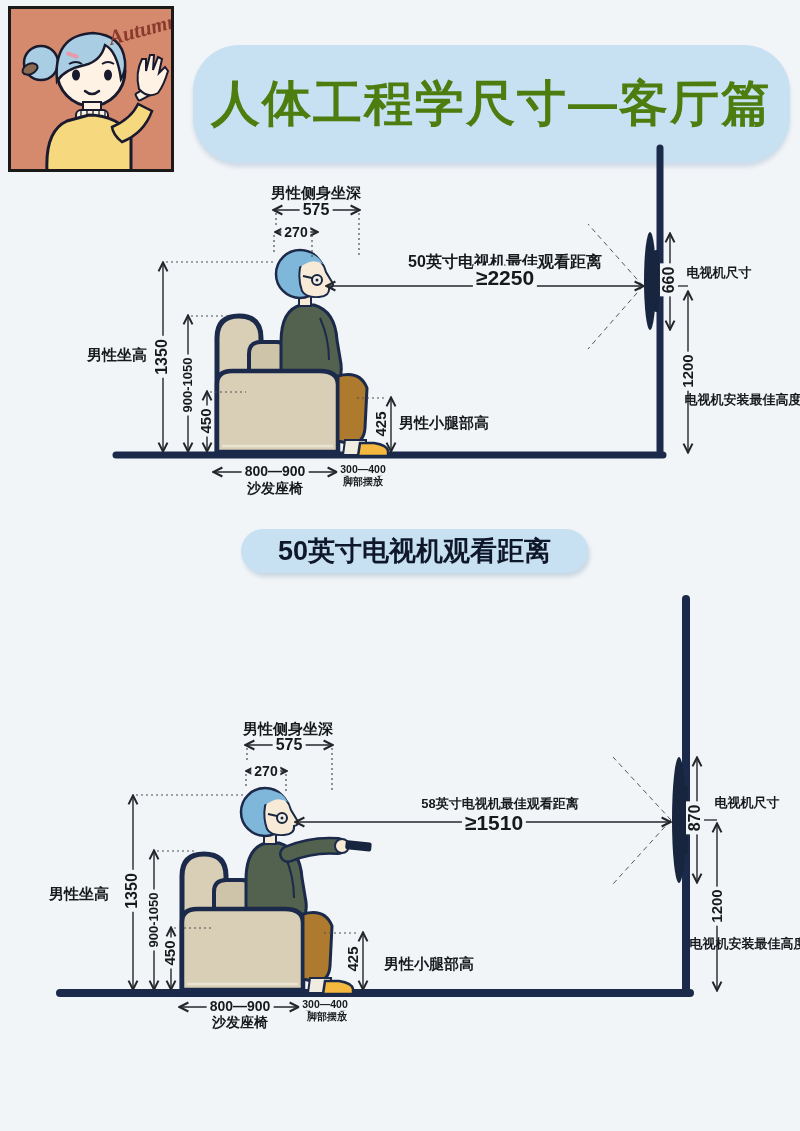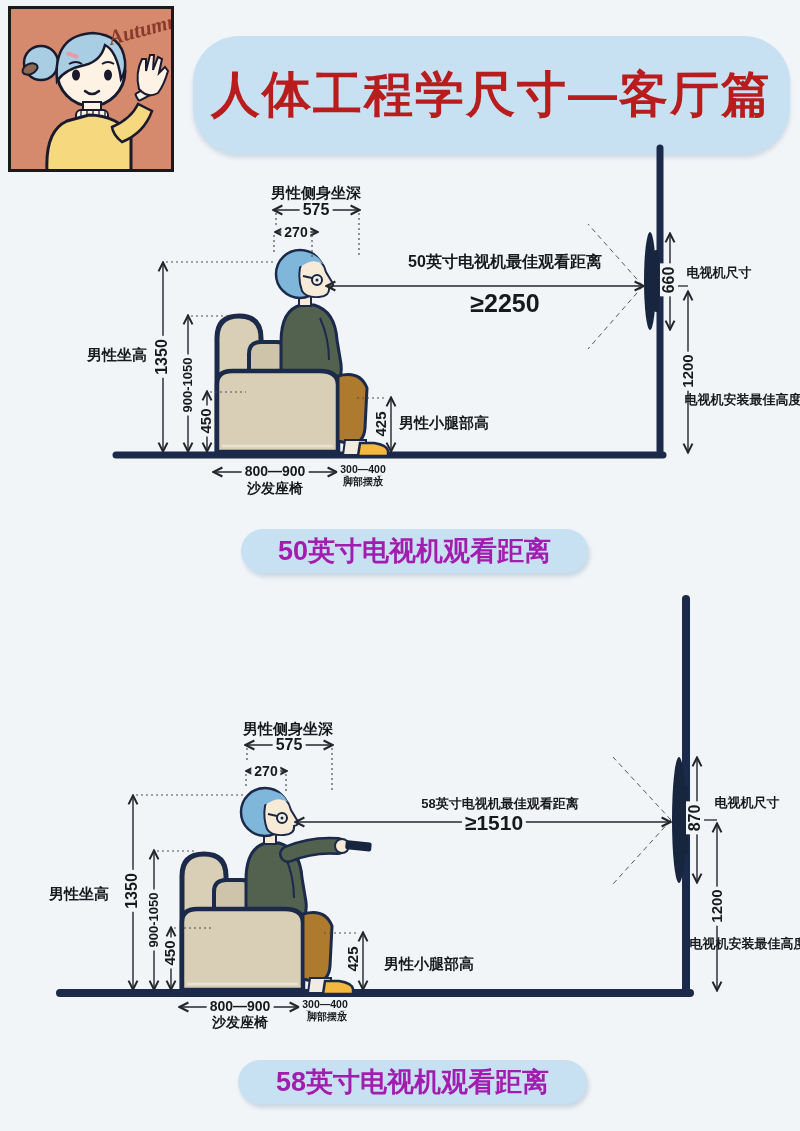--- a/index.html
+++ b/index.html
@@ -1,31 +1,31 @@
 <!DOCTYPE html>
 <html><head>
 <meta charset="utf-8">
 <style>
   html,body{margin:0;padding:0;}
   body{width:800px;height:1131px;background:#f2f5f8;position:relative;overflow:hidden;
        font-family:"Liberation Sans","DejaVu Sans",sans-serif;}
   .page{position:absolute;inset:0;}
   .avatar{position:absolute;left:8px;top:6px;width:166px;height:166px;background:#d68a6d;
           border:3px solid #1a1a1a;box-sizing:border-box;overflow:hidden;}
-  .title-pill{position:absolute;left:193px;top:36px;width:597px;height:118px;background:#c7e1f2;
+  .title-pill{position:absolute;left:193px;top:45px;width:597px;height:118px;background:#c7e1f2;
           border-radius:46px;display:flex;align-items:center;justify-content:center;
-          font-size:49px;font-weight:900;color:#b91c1c;letter-spacing:2px;
+          font-size:49px;font-weight:900;color:#4d7c0f;letter-spacing:2px;
           box-shadow:0 4px 4px rgba(130,160,185,.30);}
   .scene-svg{position:absolute;left:0;top:0;}
   .lbl{position:absolute;transform:translate(-50%,-50%);font-weight:700;color:#17191d;
        white-space:nowrap;line-height:1;}
   .rot{transform:translate(-50%,-50%) rotate(-90deg);}
   .onln{background:#f2f5f8;padding:1px 3px;}
   .pill{position:absolute;background:#c7e1f2;border-radius:23px;display:flex;align-items:center;
-        justify-content:center;font-size:27px;font-weight:800;color:#a21caf;
+        justify-content:center;font-size:27px;font-weight:800;color:#0f172a;
         box-shadow:2px 4px 4px rgba(130,160,185,.35);}
   .cap1{left:241px;top:529px;width:347px;height:44px;}
   .cap2{left:238px;top:1060px;width:349px;height:44px;}
 </style>
 </head>
 <body>
 
 <div class="page">
 
   <div class="avatar">
@@ -150,21 +150,21 @@
           <path d="M247,748 V762"></path>
           <path d="M246,774 V788"></path>
       </g>
     </g>
   </svg>
 
   <div class="lbl" style="left:316px;top:192px;font-size:15px">男性侧身坐深</div>
   <div class="lbl onln" style="left:316px;top:210px;font-size:16px">575</div>
   <div class="lbl onln" style="left:296px;top:232px;font-size:14px">270</div>
   <div class="lbl" style="left:505px;top:262px;font-size:16px">50英寸电视机最佳观看距离</div>
-  <div class="lbl onln" style="left:505px;top:303px;font-size:25px">≥2250</div>
+  <div class="lbl onln" style="left:505px;top:277px;font-size:21px">≥2250</div>
   <div class="lbl" style="left:117px;top:354px;font-size:15px">男性坐高</div>
   <div class="lbl rot onln" style="left:162px;top:357px;font-size:16px">1350</div>
   <div class="lbl rot onln" style="left:187px;top:385px;font-size:13px">900-1050</div>
   <div class="lbl rot onln" style="left:205px;top:421px;font-size:15px">450</div>
   <div class="lbl rot" style="left:380px;top:424px;font-size:15px">425</div>
   <div class="lbl" style="left:444px;top:422px;font-size:15px">男性小腿部高</div>
   <div class="lbl onln" style="left:275px;top:471px;font-size:14px">800—900</div>
   <div class="lbl" style="left:275px;top:488px;font-size:14px">沙发座椅</div>
   <div class="lbl onln" style="left:363px;top:469px;font-size:10.5px">300—400</div>
   <div class="lbl" style="left:363px;top:482px;font-size:10px">脚部摆放</div>
@@ -188,17 +188,14 @@
   <div class="lbl rot" style="left:352px;top:959px;font-size:15px">425</div>
   <div class="lbl" style="left:429px;top:963px;font-size:15px">男性小腿部高</div>
   <div class="lbl onln" style="left:240px;top:1006px;font-size:14px">800—900</div>
   <div class="lbl" style="left:240px;top:1022px;font-size:14px">沙发座椅</div>
   <div class="lbl onln" style="left:325px;top:1004px;font-size:10.5px">300—400</div>
   <div class="lbl" style="left:327px;top:1017px;font-size:10px">脚部摆放</div>
   <div class="lbl" style="left:747px;top:802px;font-size:13px">电视机尺寸</div>
   <div class="lbl rot onln" style="left:695px;top:818px;font-size:16px">870</div>
   <div class="lbl rot onln" style="left:716px;top:906px;font-size:15px">1200</div>
   <div class="lbl" style="left:748px;top:943px;font-size:13px">电视机安装最佳高度</div>
-  <div class="pill cap2">
-    <span>58英寸电视机观看距离</span>
-  </div>
 
 </div>
 
 </body></html>

